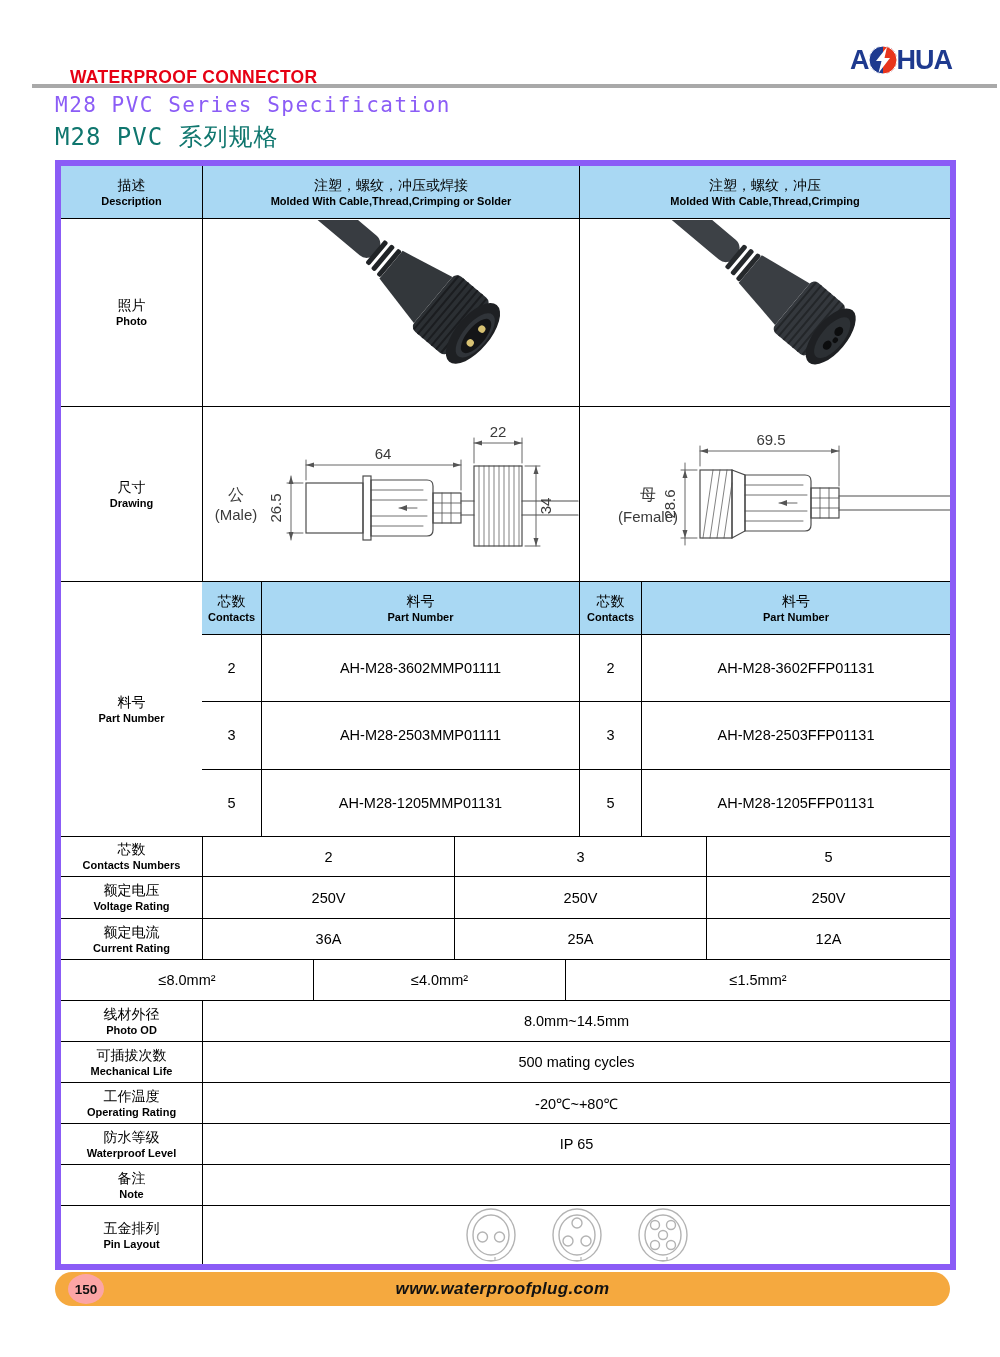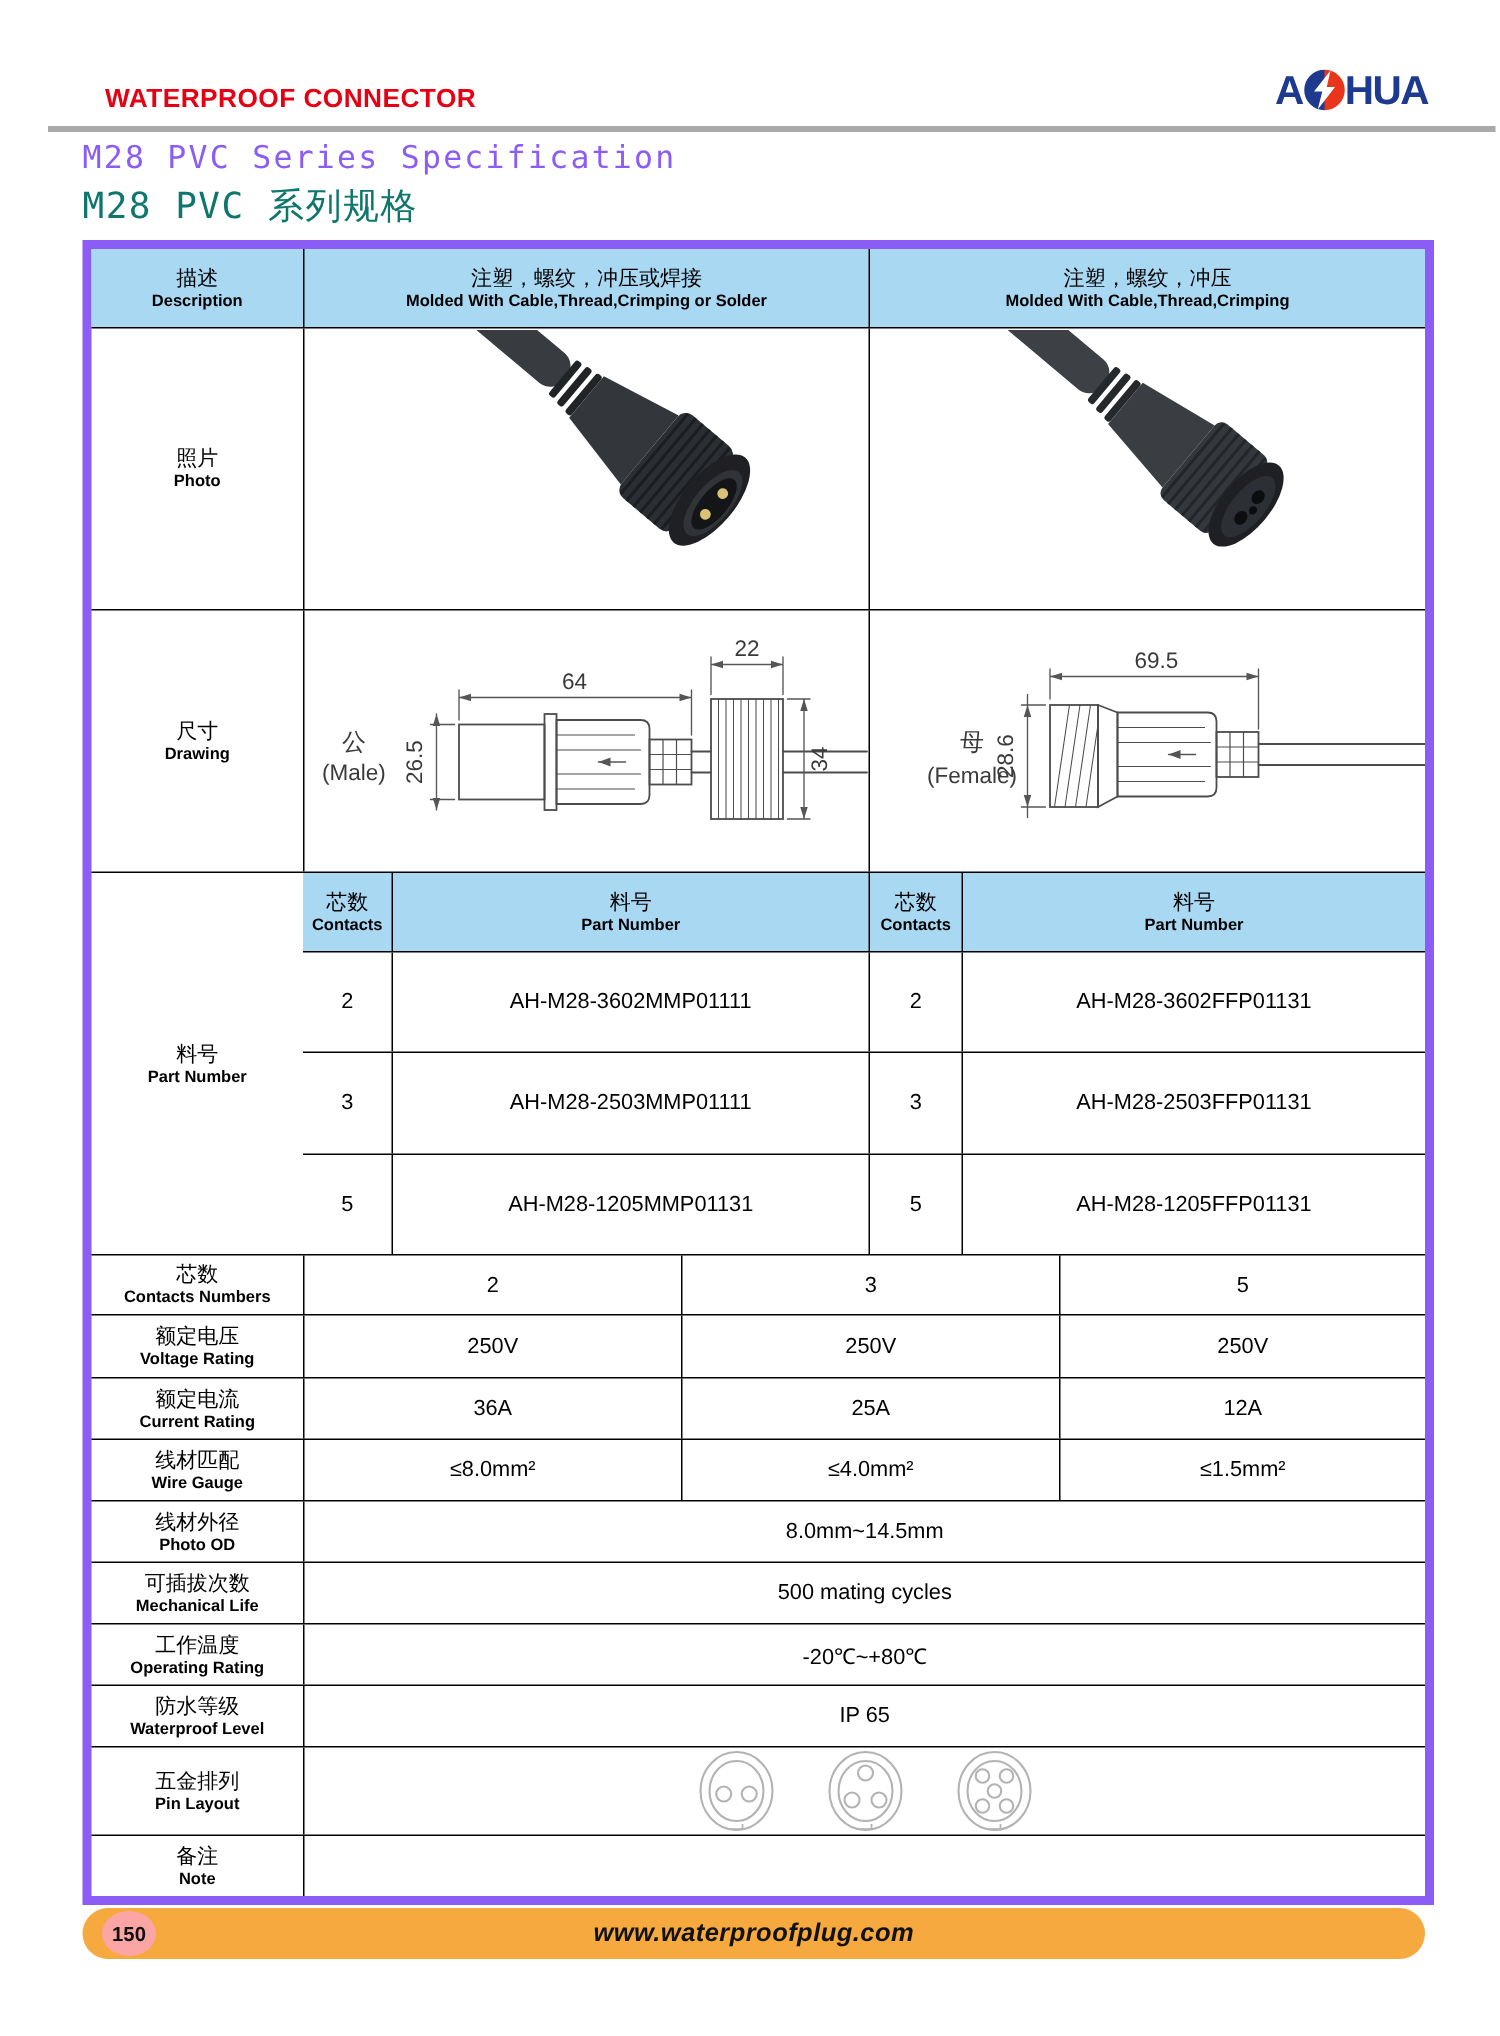--- a/index.html
+++ b/index.html
@@ -3,21 +3,21 @@
 <meta charset="utf-8">
 <style>
   * { margin:0; padding:0; box-sizing:border-box; }
   body { background:#fff; }
   .page {
     position:relative; width:1000px; height:1357px; background:#fff;
     font-family:"Liberation Sans", sans-serif; color:#000; overflow:hidden;
   }
   
   .brand {
-    position:absolute; left:70px; top:55px; color:#e60013;
+    position:absolute; left:70px; top:67px; color:#e60013;
     font-size:17.5px; font-weight:bold; letter-spacing:0.3px;
   }
   .logo { position:absolute; right:48px; top:44px; display:flex; align-items:center; }
   .logo .ltxt { color:#1e3a8f; font-size:27px; font-weight:bold; letter-spacing:-1px; }
   .logo svg { margin:0 -2px; }
   .divider { position:absolute; left:32px; top:84px; width:965px; height:4px; background:#a9a9a9; }
   .title-en {
     position:absolute; left:55px; top:93px; color:#8b5cf6;
     font-family:"DejaVu Sans Mono", monospace; font-size:21px; letter-spacing:1.5px;
   }
@@ -292,24 +292,20 @@
       <div class="cell w-label">
         <div class="zh">额定电流</div>
         <div class="en">Current Rating</div>
       </div>
       <div class="cell w-v3 val">36A</div>
       <div class="cell w-v3 val">25A</div>
       <div class="cell w-span val">12A</div>
     </div>
 
     <div class="row" style="height:41px">
-      <div class="cell w-label">
-        <div class="zh">线材匹配</div>
-        <div class="en">Wire Gauge</div>
-      </div>
       <div class="cell w-v3 val">≤8.0mm²</div>
       <div class="cell w-v3 val">≤4.0mm²</div>
       <div class="cell w-span val">≤1.5mm²</div>
     </div>
 
     <div class="row" style="height:41px">
       <div class="cell w-label">
         <div class="zh">线材外径</div>
         <div class="en">Photo OD</div>
       </div>
@@ -331,20 +327,28 @@
       </div>
       <div class="cell w-span val">-20℃~+80℃</div>
     </div>
 
     <div class="row" style="height:41px">
       <div class="cell w-label">
         <div class="zh">防水等级</div>
         <div class="en">Waterproof Level</div>
       </div>
       <div class="cell w-span val">IP 65</div>
+    </div>
+
+    <div class="row" style="height:41px">
+      <div class="cell w-label">
+        <div class="zh">备注</div>
+        <div class="en">Note</div>
+      </div>
+      <div class="cell w-span val"></div>
     </div>
 
     <div class="row" style="height:59px">
       <div class="cell w-label">
         <div class="zh">五金排列</div>
         <div class="en">Pin Layout</div>
       </div>
       <div class="cell w-span pins">
         <svg width="52" height="56" viewBox="0 0 52 56" fill="none" stroke="#b3b3b3" stroke-width="1.4">
           <ellipse cx="26" cy="28" rx="24" ry="26"></ellipse>
@@ -367,28 +371,20 @@
           <ellipse cx="26" cy="28" rx="18" ry="20"></ellipse>
           <circle cx="18" cy="18" r="4.5"></circle>
           <circle cx="34" cy="18" r="4.5"></circle>
           <circle cx="26" cy="28" r="4.5"></circle>
           <circle cx="18" cy="38" r="4.5"></circle>
           <circle cx="34" cy="38" r="4.5"></circle>
         </svg>
       </div>
     </div>
 
-    <div class="row" style="height:41px">
-      <div class="cell w-label">
-        <div class="zh">备注</div>
-        <div class="en">Note</div>
-      </div>
-      <div class="cell w-span val"></div>
-    </div>
-
   </div>
 
   <div class="footer-bar">
     <div class="website">www.waterproofplug.com</div>
     <div class="page-badge">150</div>
   </div>
 
 </div>
 
 </body></html>

